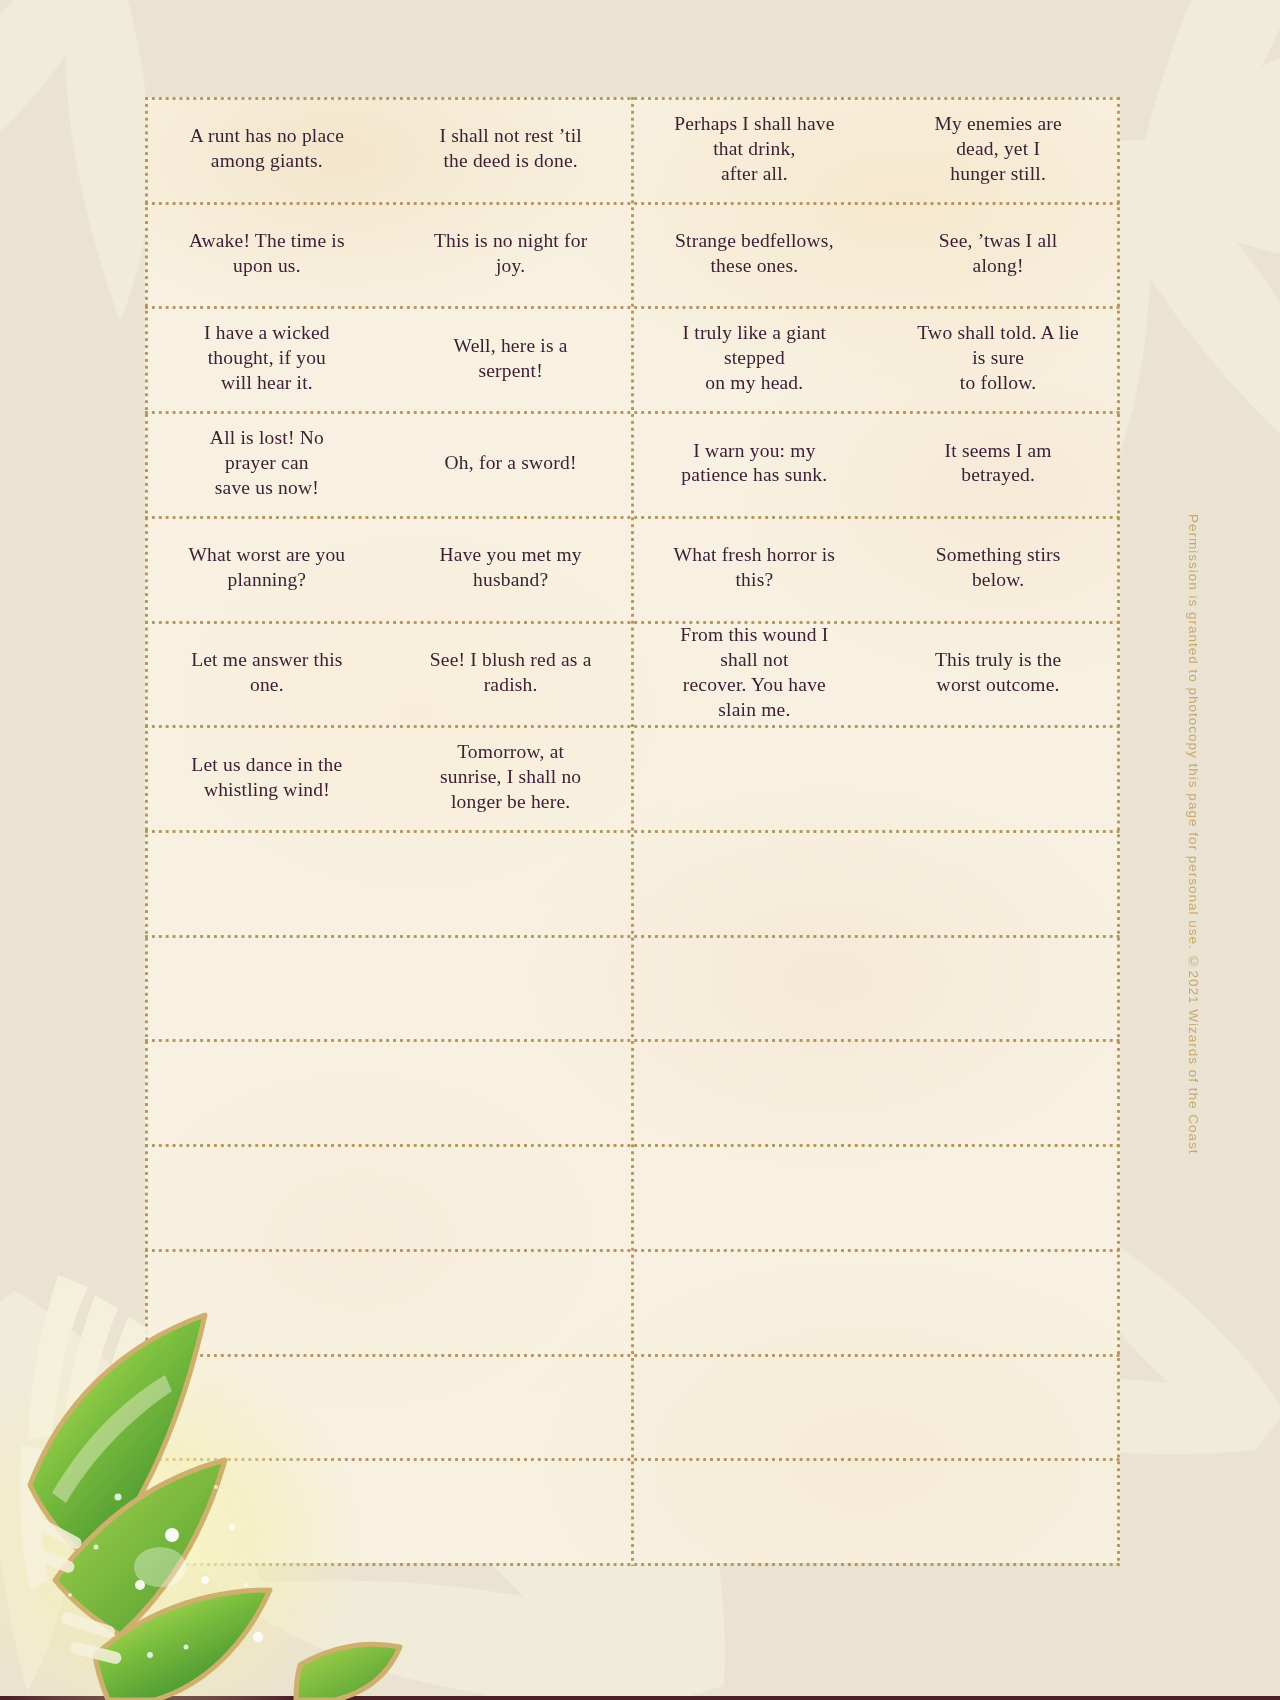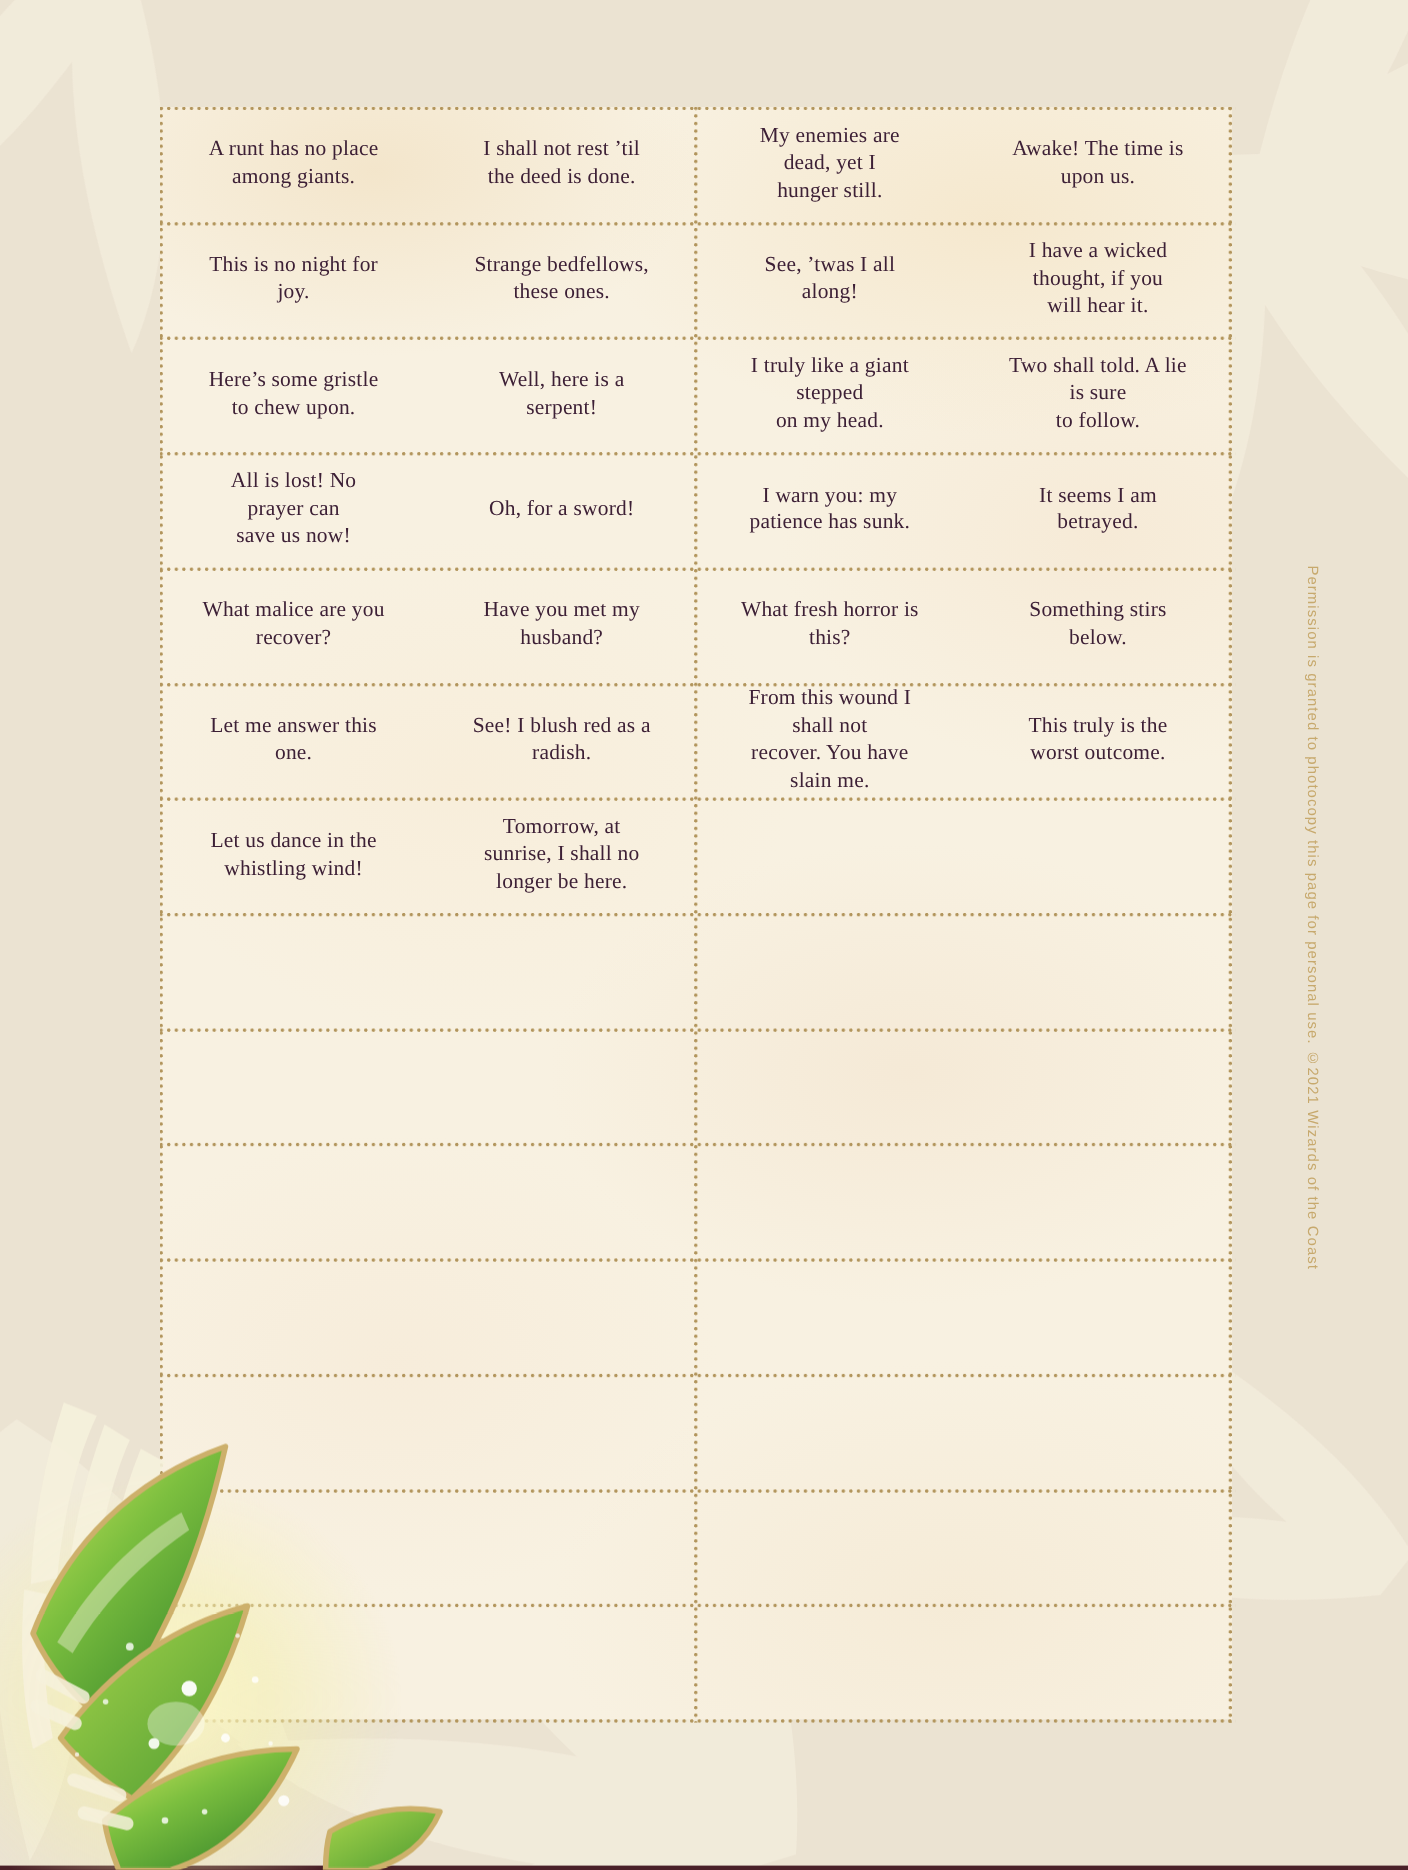--- a/index.html
+++ b/index.html
@@ -88,40 +88,41 @@
     <g transform="translate(1255,1450) scale(1.5) rotate(250)">
       <path transform="rotate(0)" d="M0 0 C 20 -80 55 -150 110 -190 C 95 -110 70 -40 30 10 Z"></path>
       <path transform="rotate(40)" d="M0 0 C 20 -80 55 -150 110 -190 C 95 -110 70 -40 30 10 Z"></path>
     </g>
   </g>
 </svg>
 
 <div class="card-area">
   <div class="cell">A runt has no place among giants.</div>
   <div class="cell">I shall not rest ’til the deed is done.</div>
+  <div class="cell">Perhaps I shall have that drink,
+after all.</div>
   <div class="cell">My enemies are dead, yet I
 hunger still.</div>
   <div class="cell">Awake! The time is upon us.</div>
   <div class="cell">This is no night for joy.</div>
   <div class="cell">Strange bedfellows, these ones.</div>
   <div class="cell">See, ’twas I all along!</div>
   <div class="cell">I have a wicked thought, if you
 will hear it.</div>
-  <div class="cell">Here’s some gristle to chew upon.</div>
   <div class="cell">Well, here is a serpent!</div>
   <div class="cell">I truly like a giant stepped
 on my head.</div>
   <div class="cell">Two shall told. A lie is sure
 to follow.</div>
   <div class="cell">All is lost! No prayer can
 save us now!</div>
   <div class="cell">Oh, for a sword!</div>
   <div class="cell">I warn you: my patience has sunk.</div>
   <div class="cell">It seems I am betrayed.</div>
-  <div class="cell">What malice are you recover?</div>
+  <div class="cell">What worst are you planning?</div>
   <div class="cell">Have you met my husband?</div>
   <div class="cell">What fresh horror is this?</div>
   <div class="cell">Something stirs below.</div>
   <div class="cell">Let me answer this one.</div>
   <div class="cell">See! I blush red as a radish.</div>
   <div class="cell">From this wound I shall not
 recover. You have slain me.</div>
   <div class="cell">This truly is the worst outcome.</div>
   <div class="cell">Let us dance in the whistling wind!</div>
   <div class="cell">Tomorrow, at sunrise, I shall no

